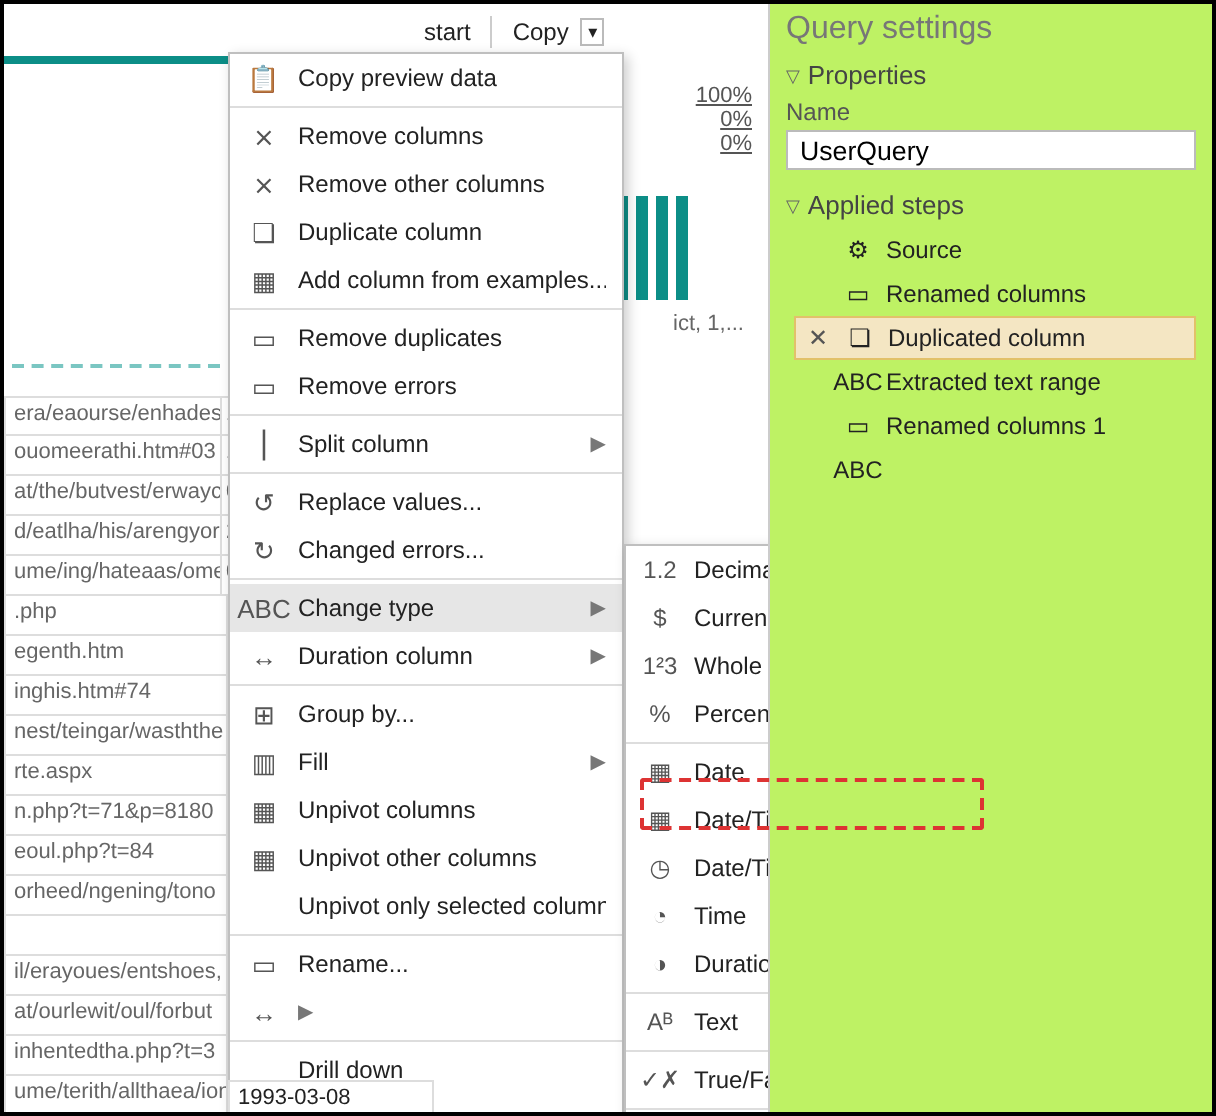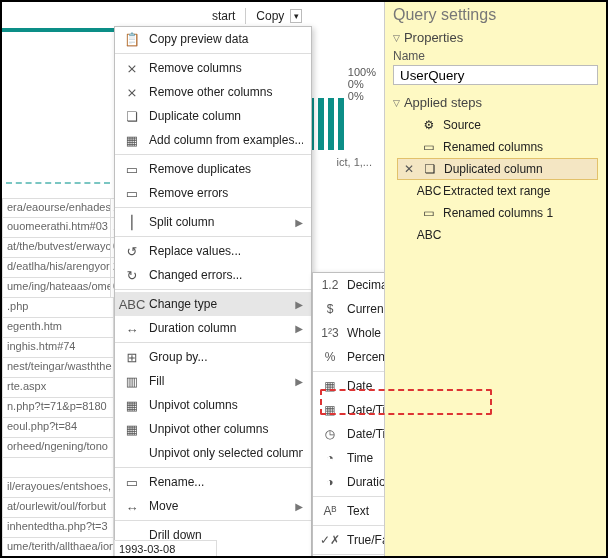--- a/index.html
+++ b/index.html
@@ -2,35 +2,35 @@
 <html><head>
 <meta charset="utf-8">
 <style>
   * { box-sizing: border-box; margin: 0; padding: 0; }
   html, body { width: 608px; height: 558px; overflow: hidden; font-family: "Segoe UI", Arial, sans-serif; font-size: 12px; color: #222; }
   body { border: 2px solid #000; position: relative; background: #fff; }
 
   .canvas { position: absolute; inset: 0; padding-left: 16px; }
 
   
-  .right-panel { position: absolute; right: 0; top: 0; bottom: 0; width: 222px; border-left: 1px solid #ccc; background: #fef9c3; padding: 4px 8px 0 8px; }
+  .right-panel { position: absolute; right: 0; top: 0; bottom: 0; width: 222px; border-left: 1px solid #ccc; background: #bef264; padding: 4px 8px 0 8px; }
   .qs-title { font-size: 16px; color: #777; margin-bottom: 6px; }
   .section-head { display: flex; align-items: center; gap: 4px; font-size: 13px; color: #444; margin: 6px 0 4px 0; cursor: pointer; }
   .name-box { width: 100%; border: 1px solid #bbb; background: #fff; padding: 4px 6px; height: 20px; }
   .name-lbl { font-size: 12px; color: #555; margin: 2px 0; }
   .steps-list { padding-left: 4px; }
   .step { display: flex; align-items: center; gap: 6px; height: 22px; padding: 0 4px; }
   .step.sel { background: #f4e6c3; border: 1px solid #e2c16a; }
   .step .delete { width: 14px; text-align: center; color: #555; visibility: hidden; }
   .step:hover .delete, .step.sel .delete { visibility: visible; }
   .step .step-ico { width: 16px; height:16px; display:flex;align-items:center;justify-content:center; }
 
   
   .grid-area { position: absolute; left: 0; top: 0; bottom: 0; width: 382px; }
-  .percent-col { position: absolute; right: 8px; top: 64px; font-size: 11px; color: #555; }
+  .percent-col { position: absolute; right: 8px; top: 40px; text-align: right; font-size: 11px; color: #555; text-decoration: underline; }
   .teal-bar { position:absolute; left:0; top:26px; width:112px; height:4px; background:#0c8e87; }
   .teal-blocks { position:absolute; top:96px; right:40px; display:flex; gap:4px; }
   .teal-blocks span{ width:6px;height:52px;background:#0c8e87;display:inline-block;}
   .tiny-tag { position:absolute; top:154px; right:12px; font-size:11px;color:#666;}
   .dash-line{position:absolute;top:180px;left:4px;width:104px;border-top:2px dashed #7ac6c2;}
   .rows { position:absolute; left:0; top:196px; right:270px; font-size:11px; }
   .rows .cell-a{ border:1px solid #ddd; border-top:none; height:20px; padding:2px 4px; overflow:hidden; white-space:nowrap; color:#666;}
   .rows .cell-a:first-child{border-top:1px solid #ddd;}
   .times { position:absolute; top:196px; right:230px; width:44px; font-size:11px;}
   .times div{border:1px solid #ddd;border-top:none;height:20px;padding:2px 2px;white-space:nowrap;overflow:hidden;background:#fff;color:#666;}
@@ -193,21 +193,20 @@
         <span class="ico"></span>
         <span class="lbl">Unpivot only selected columns</span>
       </div>
       <hr>
       <div class="mi">
         <span class="ico">▭</span>
         <span class="lbl">Rename...</span>
       </div>
       <div class="mi">
         <span class="ico">↔</span>
-        <span class="lbl">Move</span>
         <span class="arrow">▶</span>
       </div>
       <hr>
       <div class="mi">
         <span class="ico"></span>
         <span class="lbl">Drill down</span>
       </div>
       <div class="mi">
         <span class="ico"></span>
         <span class="lbl">Add as new query</span>

